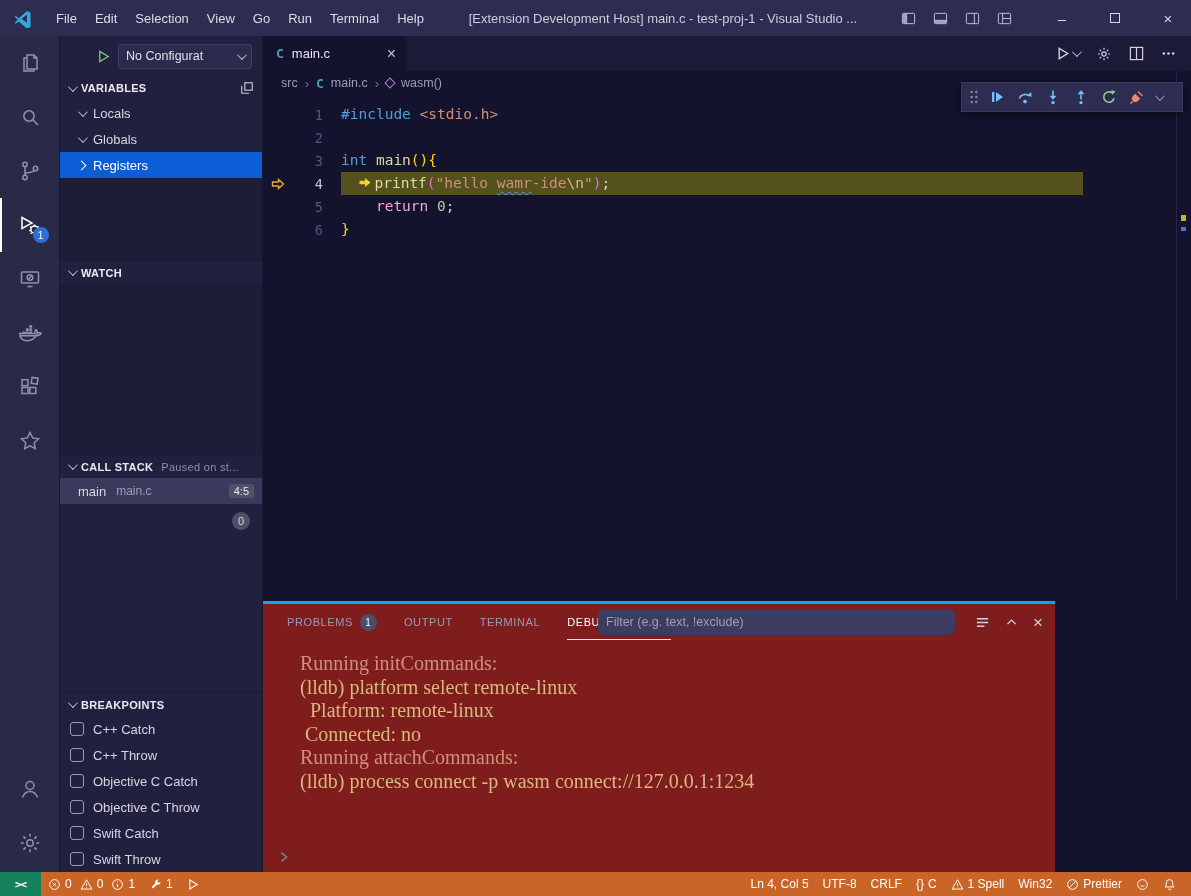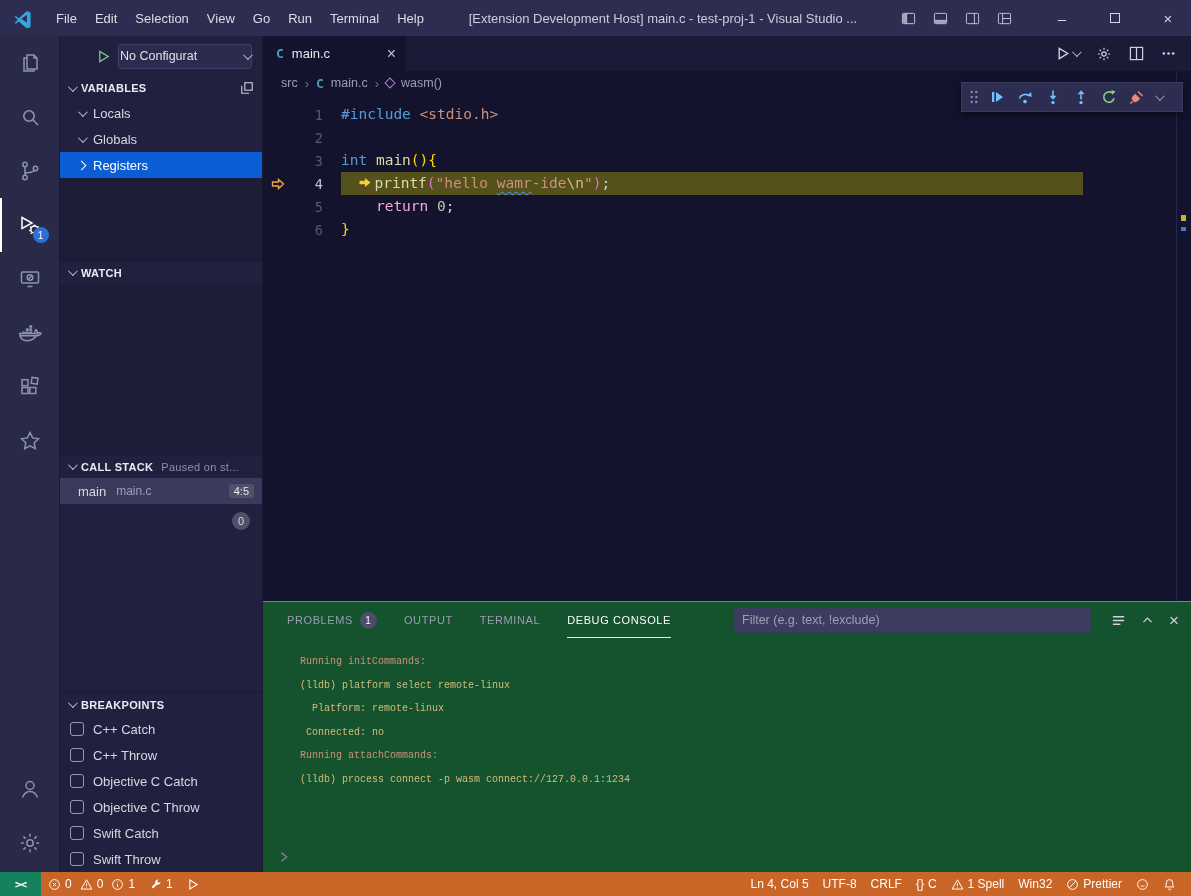--- a/index.html
+++ b/index.html
@@ -28,21 +28,21 @@
   .act-badge { position:absolute; right:11px; bottom:9px; min-width:16px; height:16px; border-radius:8px;
     background:#2e6fd4; color:#fff; font-size:10px; display:flex; align-items:center; justify-content:center; padding:0 3px; }
   .act-bottom { margin-top:auto; display:flex; flex-direction:column; align-items:center; padding-bottom:2px; }
 
   
   .sidebar { position:absolute; left:60px; top:36px; width:203px; height:836px; background:#21213f;
     color:#d7d7e2; font-size:13px; display:flex; flex-direction:column; overflow:hidden;
     border-right:1px solid #191930; }
   .side-toolbar { height:40px; display:flex; align-items:center; padding:0 10px 0 36px; gap:7px; flex:none; }
   .launch-select { flex:1; height:25px; background:#2b2b4e; border:1px solid #3e3e66; border-radius:3px;
-    display:flex; align-items:center; padding:0 1px; gap:4px; color:#e0e0ea; font-size:12.5px; white-space:nowrap; }
+    display:flex; align-items:center; padding:0 7px; gap:4px; color:#e0e0ea; font-size:12.5px; white-space:nowrap; }
   .chev { width:7px; height:7px; border-right:1.4px solid #b9b9cc; border-bottom:1.4px solid #b9b9cc;
     display:inline-block; flex:none; }
   .chev-down { transform:rotate(45deg) translateY(-2px); }
   .chev-right { transform:rotate(-45deg); }
   .ml-auto { margin-left:auto; }
   .sec-header { height:24px; display:flex; align-items:center; gap:6px; padding:0 8px; font-size:11px;
     font-weight:700; letter-spacing:.3px; color:#eaeaf2; flex:none; border-top:1px solid #191932; }
   .sec-sub { font-weight:400; color:#8f8fa8; font-size:11px; margin-left:2px; white-space:nowrap;
     overflow:hidden; text-overflow:ellipsis; }
   .tree-row { height:26px; display:flex; align-items:center; gap:8px; padding-left:18px; flex:none; }
@@ -89,35 +89,35 @@
   .debug-toolbar { position:absolute; top:46px; left:698px; width:222px; height:30px; background:#2d2d52;
     border:1px solid #3a3a60; box-shadow:0 2px 8px rgba(0,0,0,.55); display:flex; align-items:center;
     padding:0 3px; z-index:6; }
   .dt-btn { width:28px; height:26px; display:flex; align-items:center; justify-content:center; }
   .dt-grip { width:18px; }
   .overview-ruler { position:absolute; right:0; top:35px; width:15px; height:530px; border-left:1px solid #26264a; }
   .ruler-tick-y { position:absolute; right:5px; top:144px; width:5px; height:6px; background:#c8b332; }
   .ruler-tick-b { position:absolute; right:5px; top:156px; width:5px; height:4px; background:#3a7bd5; }
 
   
-  .panel { position:absolute; left:263px; top:601px; width:928px; height:271px; background:#14532d;
-    border-top:1px solid #0ea5e9; }
+  .panel { position:absolute; left:263px; top:601px; width:792px; height:271px; background:#7f1d1d;
+    border-top:3px solid #0ea5e9; }
   .panel-tabs { height:36px; display:flex; align-items:center; padding-left:24px; gap:27px; position:relative; }
   .panel-tab { height:100%; display:flex; align-items:center; gap:7px; font-size:11px; letter-spacing:.6px;
     color:#9b9bb2; }
   .panel-tab.active { color:#fff; box-shadow:inset 0 -1px 0 #e8e8e8; }
   .pt-badge { min-width:17px; height:17px; border-radius:9px; background:#4d4d68; color:#fff; font-size:10px;
     display:flex; align-items:center; justify-content:center; }
   .filter-input { position:absolute; right:100px; top:5px; width:357px; height:26px; background:#3c3c60;
     border:none; border-radius:6px; color:#d8d8e4; font-size:12.5px; padding:0 8px; font-family:inherit; outline:none; }
   .filter-input::placeholder { color:#9f9fb8; }
   .panel-actions { position:absolute; right:12px; top:0; height:36px; display:flex; align-items:center;
     gap:15px; color:#d2d2e2; }
   .pa-close { font-size:17px; line-height:1; }
-  .console { padding:12px 0 0 37px; font-family:Liberation Mono, monospace; font-size:10px;
+  .console { padding:12px 0 0 37px; font-family:Liberation Serif, serif; font-size:20px;
     line-height:23.5px; white-space:pre; }
   .console-prompt { position:absolute; left:14px; bottom:8px; color:#7a7a96; display:flex; }
 
   
   .statusbar { position:absolute; left:0; top:872px; width:1191px; height:24px; background:#c96527;
     display:flex; align-items:center; color:#fff; font-size:12px; }
   .remote { width:41px; height:24px; background:#16825d; display:flex; align-items:center; justify-content:center;
     font-family:"DejaVu Sans Mono", monospace; font-weight:700; font-size:11px; letter-spacing:-1px; flex:none; }
   .sb-item { display:flex; align-items:center; gap:4px; padding:0 7px; height:100%; white-space:nowrap; }
   .sb-group { display:flex; align-items:center; gap:3px; }

